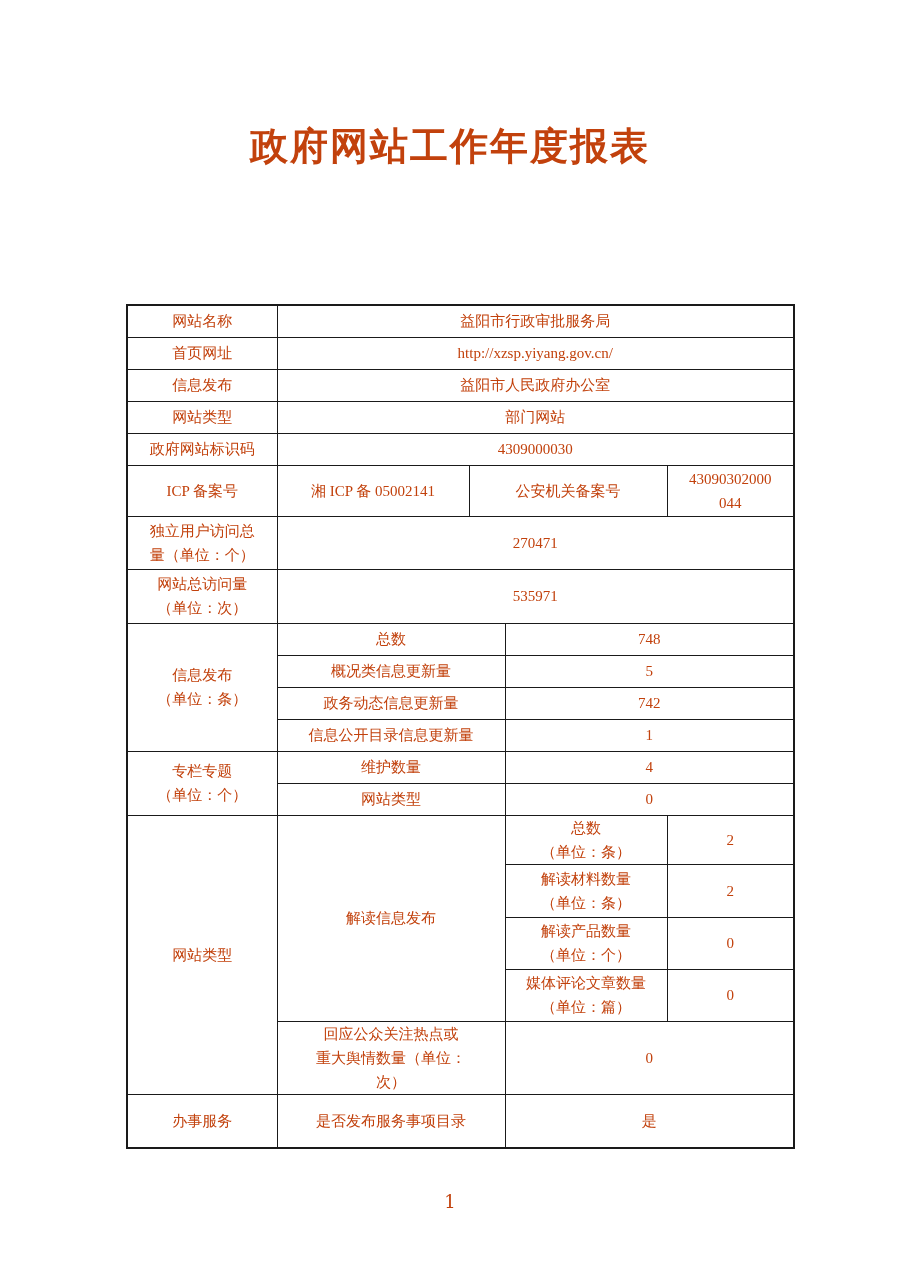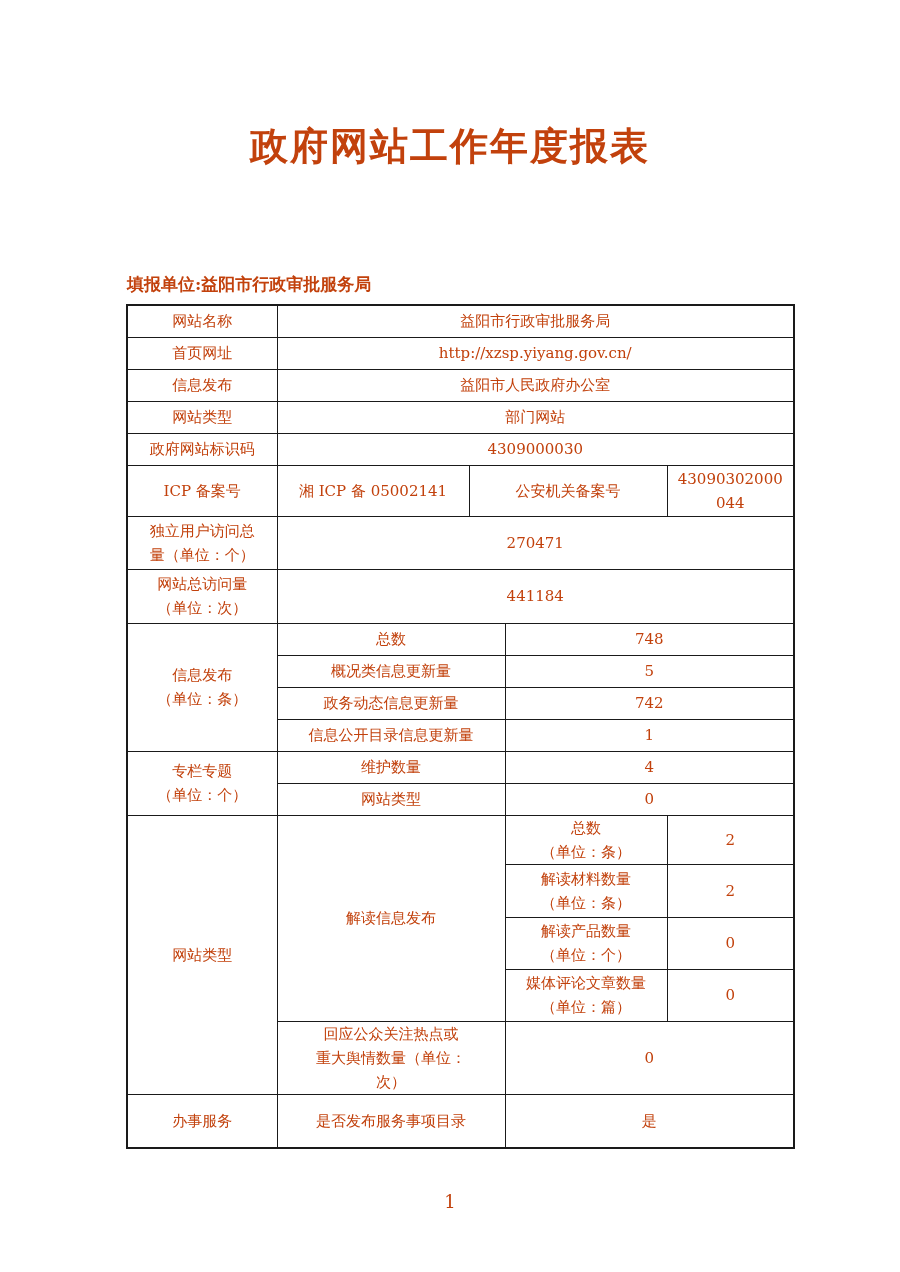--- a/index.html
+++ b/index.html
@@ -37,35 +37,35 @@
   table.report td {
     border:1px solid #1a1a1a;
     text-align:center;
     vertical-align:middle;
     font-size:15px;
     line-height:24px;
     white-space:pre-line;
     word-break:break-all;
     padding:0 6px;
     overflow:hidden;
+    font-family:Liberation Serif, serif;
   }
   td.v-bottom { vertical-align:bottom; padding-bottom:7px; }
   td.v-top    { vertical-align:top; padding-top:8px; }
   .page-number {
     position:absolute; top:1184px; left:0; width:100%;
     text-align:center; font-size:18px;
   }
 </style>
 </head>
 <body>
 
 <div class="page">
 
   <div class="doc-title">政府网站工作年度报表</div>
-  <div class="unit-line">填报单位:益阳市行政审批服务局</div>
 
   <table class="report">
     <colgroup>
       <col style="width:150px">
         <col style="width:192px">
         <col style="width:36px">
         <col style="width:162px">
         <col style="width:127px">
     </colgroup>
     <tbody>
@@ -97,21 +97,21 @@
 044</td>
       </tr>
       <tr style="height:53px">
         <td>独立用户访问总
 量（单位：个）</td>
         <td colspan="4">270471</td>
       </tr>
       <tr style="height:54px">
         <td>网站总访问量
 （单位：次）</td>
-        <td colspan="4">441184</td>
+        <td colspan="4">535971</td>
       </tr>
 
       <tr style="height:32px">
         <td rowspan="4">信息发布
 （单位：条）</td>
         <td colspan="2">总数</td>
         <td colspan="2">748</td>
       </tr>
       <tr style="height:32px">
         <td colspan="2">概况类信息更新量</td>

